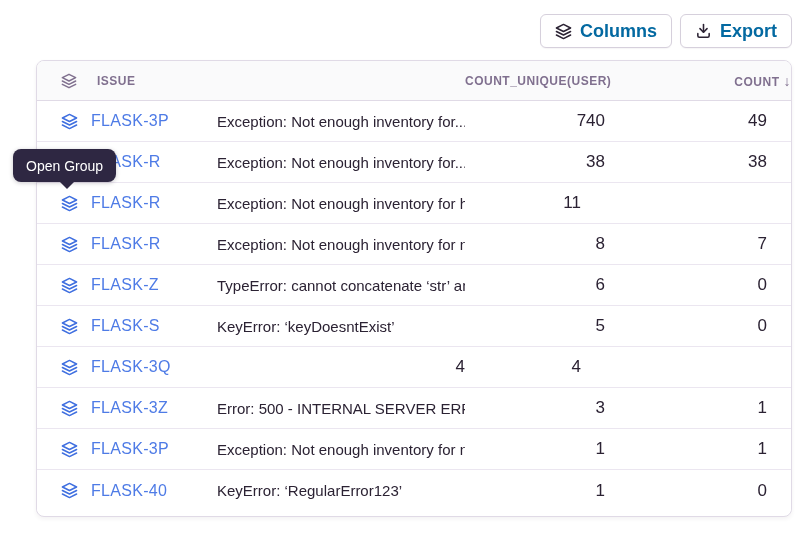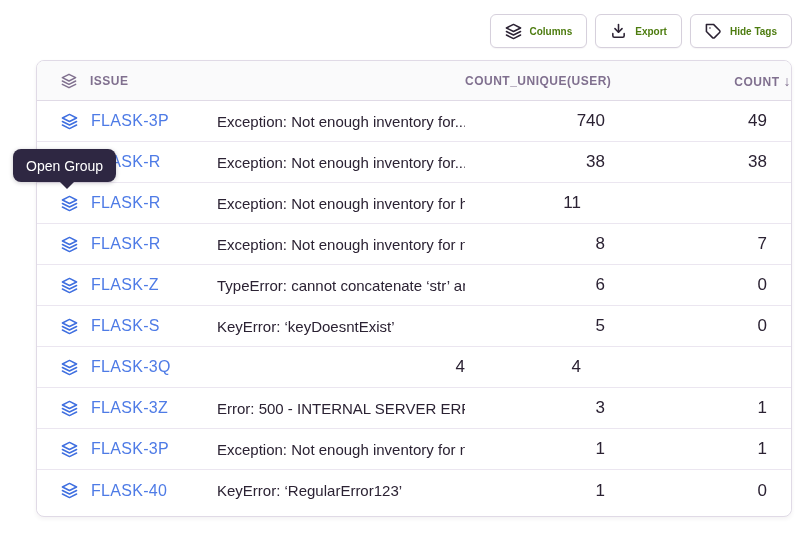--- a/index.html
+++ b/index.html
@@ -21,23 +21,23 @@
   }
   .btn {
     display: flex;
     align-items: center;
     gap: 8px;
     height: 34px;
     padding: 0 14px;
     background: #ffffff;
     border: 1px solid #d6d0dc;
     border-radius: 6px;
-    font-size: 10px;
+    font-size: 18px;
     font-weight: 700;
-    color: #4d7c0f;
+    color: #0369a1;
     cursor: pointer;
     box-shadow: 0 1px 1px rgba(43,34,51,0.04);
     font-family: "Liberation Sans", sans-serif;
   }
   .btn svg { display: block; }
 
   
   .table {
     position: absolute;
     left: 36px; top: 60px;
@@ -60,21 +60,21 @@
     border-bottom: 1px solid #e0dae6;
   }
   .th {
     font-size: 12px;
     font-weight: 700;
     letter-spacing: 0.5px;
     color: #80708f;
     text-transform: uppercase;
     white-space: nowrap;
   }
-  .th-issue { display: flex; align-items: center; gap: 13px; padding-left: 24px; text-align: center; }
+  .th-issue { display: flex; align-items: center; gap: 20px; padding-left: 24px; text-align: center; }
   .th-count { text-align: right; }
   .th-unique { text-align: right; padding-right: 24px; }
   .sort-arrow { font-size: 14px; font-weight: 400; margin-left: 4px; }
 
   .tr {
     height: 41px;
     border-bottom: 1px solid #ebe6f0;
     background: #ffffff;
   }
   .tr:last-child { border-bottom: none; }
@@ -133,29 +133,20 @@
   <button class="btn">
     <span class="icon-cell">
       <svg width="17" height="17" viewBox="0 0 24 24" fill="none" stroke="#2b2233" stroke-width="2.2" stroke-linecap="round" stroke-linejoin="round">
         <path d="M4 15v3a2 2 0 0 0 2 2h12a2 2 0 0 0 2-2v-3"></path>
         <polyline points="7 8 12 13 17 8"></polyline>
         <line x1="12" y1="13" x2="12" y2="2"></line>
       </svg>
     </span>
     <span>Export</span>
   </button>
-  <button class="btn">
-    <span class="icon-cell">
-      <svg width="17" height="17" viewBox="0 0 24 24" fill="none" stroke="#2b2233" stroke-width="2.2" stroke-linecap="round" stroke-linejoin="round">
-        <path d="M20.59 13.41l-7.17 7.17a2 2 0 0 1-2.83 0L2 12V2h10l8.59 8.59a2 2 0 0 1 0 2.83z"></path>
-        <line x1="7" y1="7" x2="7.01" y2="7"></line>
-      </svg>
-    </span>
-    <span>Hide Tags</span>
-  </button>
 </div>
 
 <div class="table">
   <div class="thead">
     <div class="th th-issue">
       <span class="icon-cell">
         <svg width="16" height="16" viewBox="0 0 24 24" fill="none" stroke="#80708f" stroke-width="2.2" stroke-linecap="round" stroke-linejoin="round">
           <polygon points="12 2 2 7 12 12 22 7 12 2"></polygon>
           <polyline points="2 12 12 17 22 12"></polyline>
           <polyline points="2 17 12 22 22 17"></polyline>

